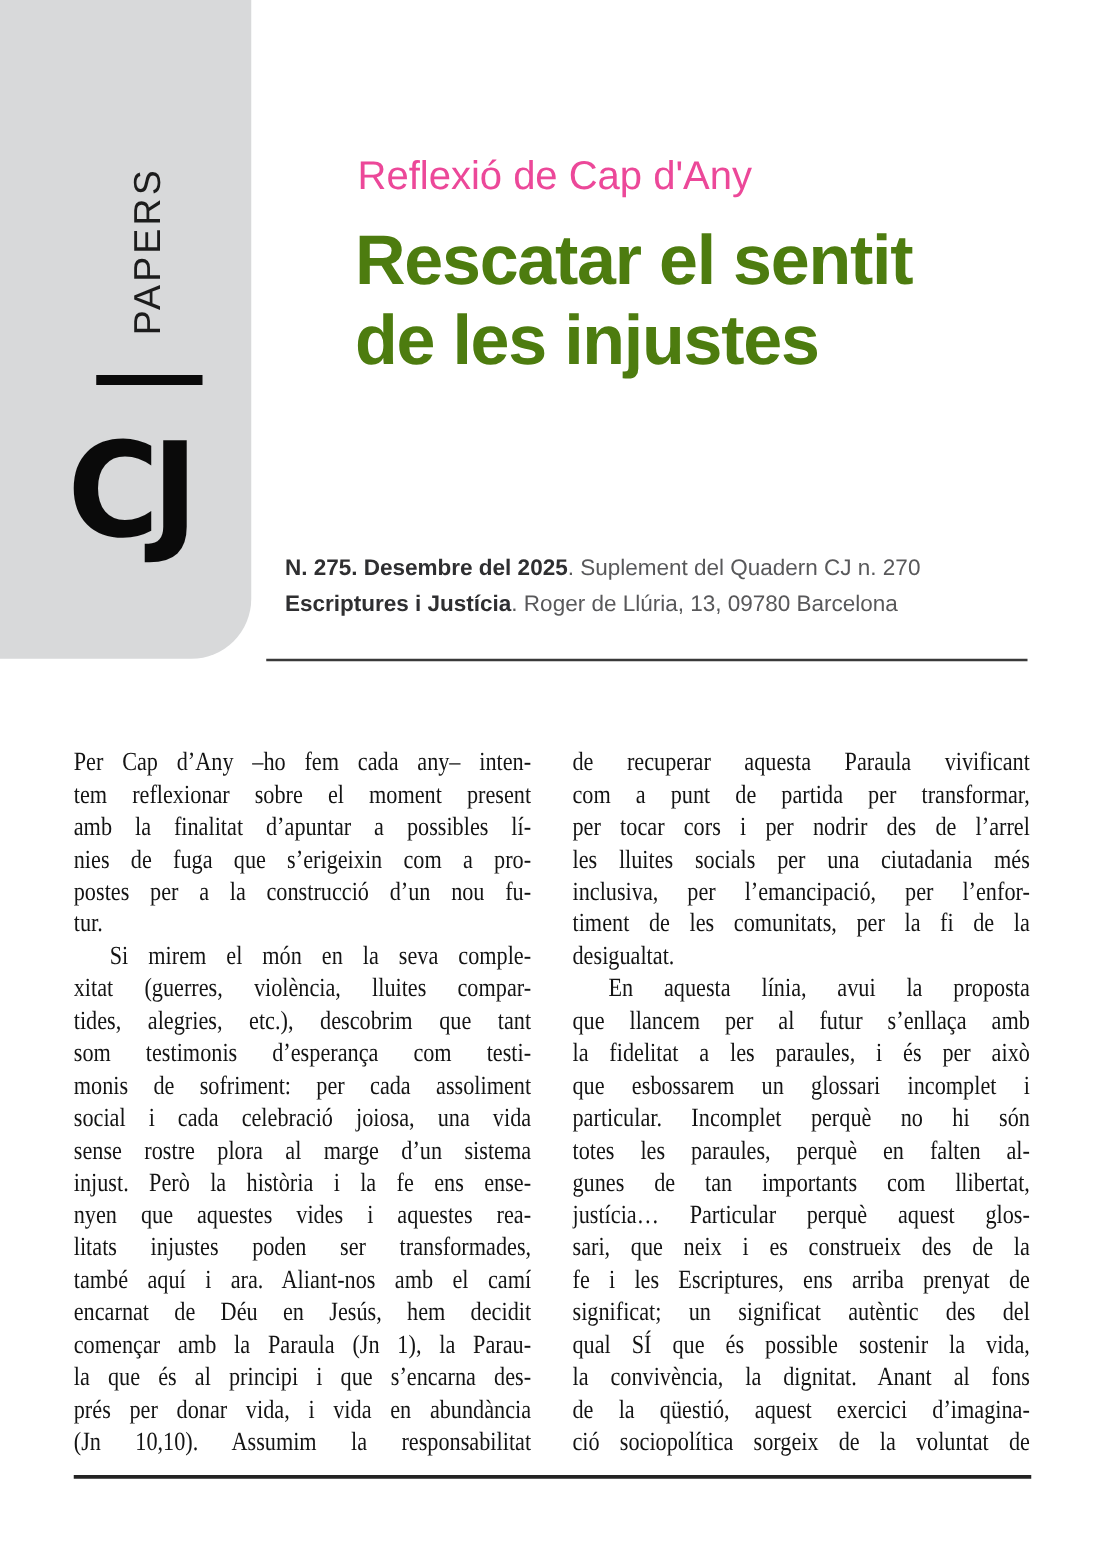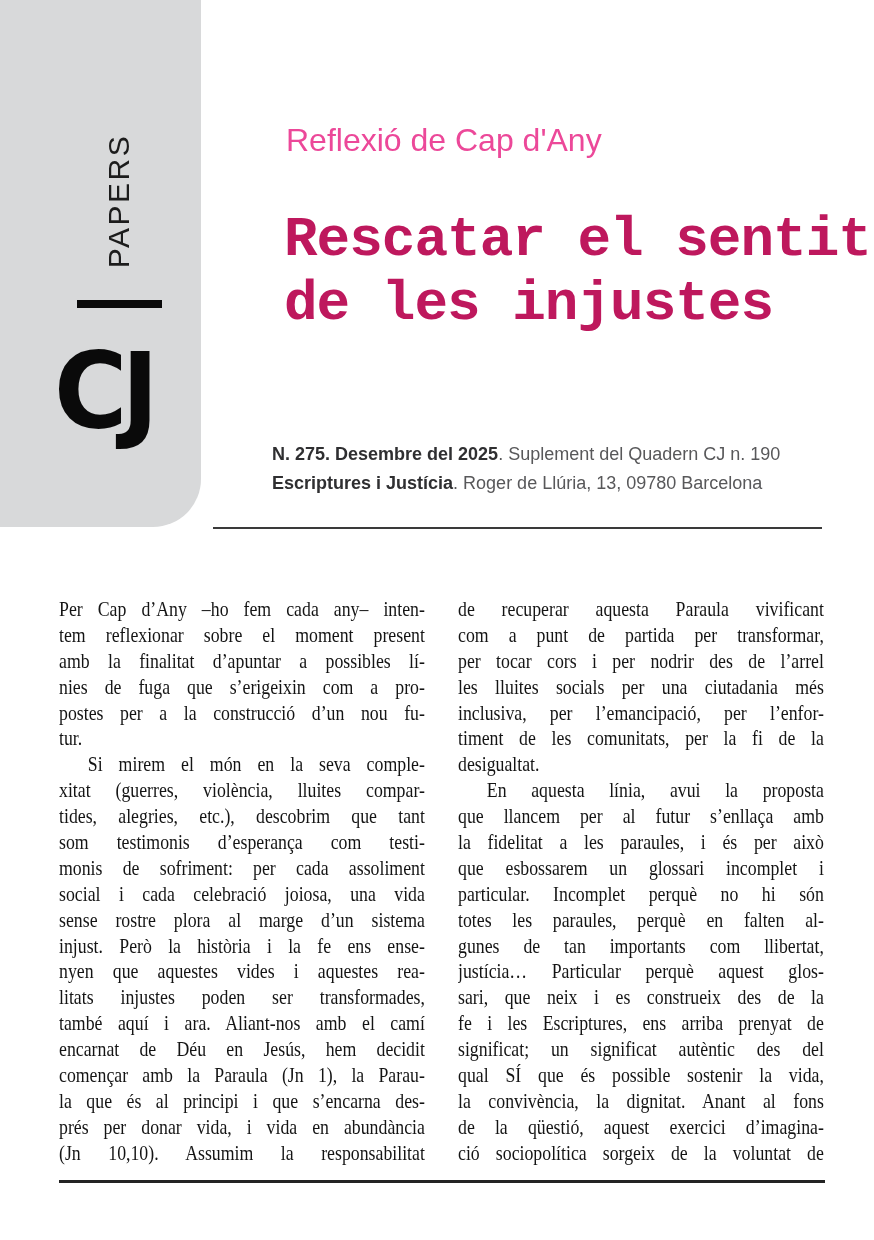--- a/index.html
+++ b/index.html
@@ -24,30 +24,30 @@
     font-family:"DejaVu Sans", sans-serif; font-weight:900;
     font-size:100px; line-height:112px; letter-spacing:-6px; color:#0a0a0a;
     transform:scaleY(1.05); transform-origin:top left;
   }
   
   .kicker {
     position:absolute; left:286px; top:118px;
     font-size:32px; line-height:44px; font-weight:400; color:#ec4899;
   }
   .title {
-    position:absolute; left:284px; top:208px;
+    position:absolute; left:284px; top:176px;
     font-size:56px; line-height:64px; font-weight:700;
-    letter-spacing:-1px; color:#be185d;font-family:Liberation Mono, monospace;
+    letter-spacing:-1px; color:#4d7c0f;
   }
   
   .masthead {
     position:absolute; left:228px; top:440px;
     font-size:18px; line-height:28.5px; color:#58585a;
   }
-  .masthead b { font-weight:700; color:#2f2f31;margin-left:44px; }
+  .masthead b { font-weight:700; color:#2f2f31; }
   .rule-header { position:absolute; left:213px; top:527px; width:609px; height:2px; background:#3a3a3a; }
   
   .col {
     position:absolute; top:597px; width:432px;
     transform:scaleX(0.847); transform-origin:0 0;
     font-family:"Liberation Serif", serif; font-size:21px; color:#141414;
   }
   .col-left  { left:59px; }
   .col-right { left:458px; }
   .bodyline {
@@ -71,21 +71,21 @@
 
   <div class="kicker">Reflexió de Cap d'Any</div>
 
   <div class="title">
     <div>Rescatar el sentit</div>
     <div>de les injustes</div>
   </div>
 
   <div class="masthead">
     <div>
-      <b>N. 275. Desembre del 2025</b><span>. Suplement del Quadern CJ n. 190</span>
+      <b>N. 275. Desembre del 2025</b><span>. Suplement del Quadern CJ n. 270</span>
     </div>
     <div>
       <b>Escriptures i Justícia</b><span>. Roger de Llúria, 13, 09780 Barcelona</span>
     </div>
   </div>
 
   <div class="rule-header"></div>
 
   <div class="col col-left">
 

